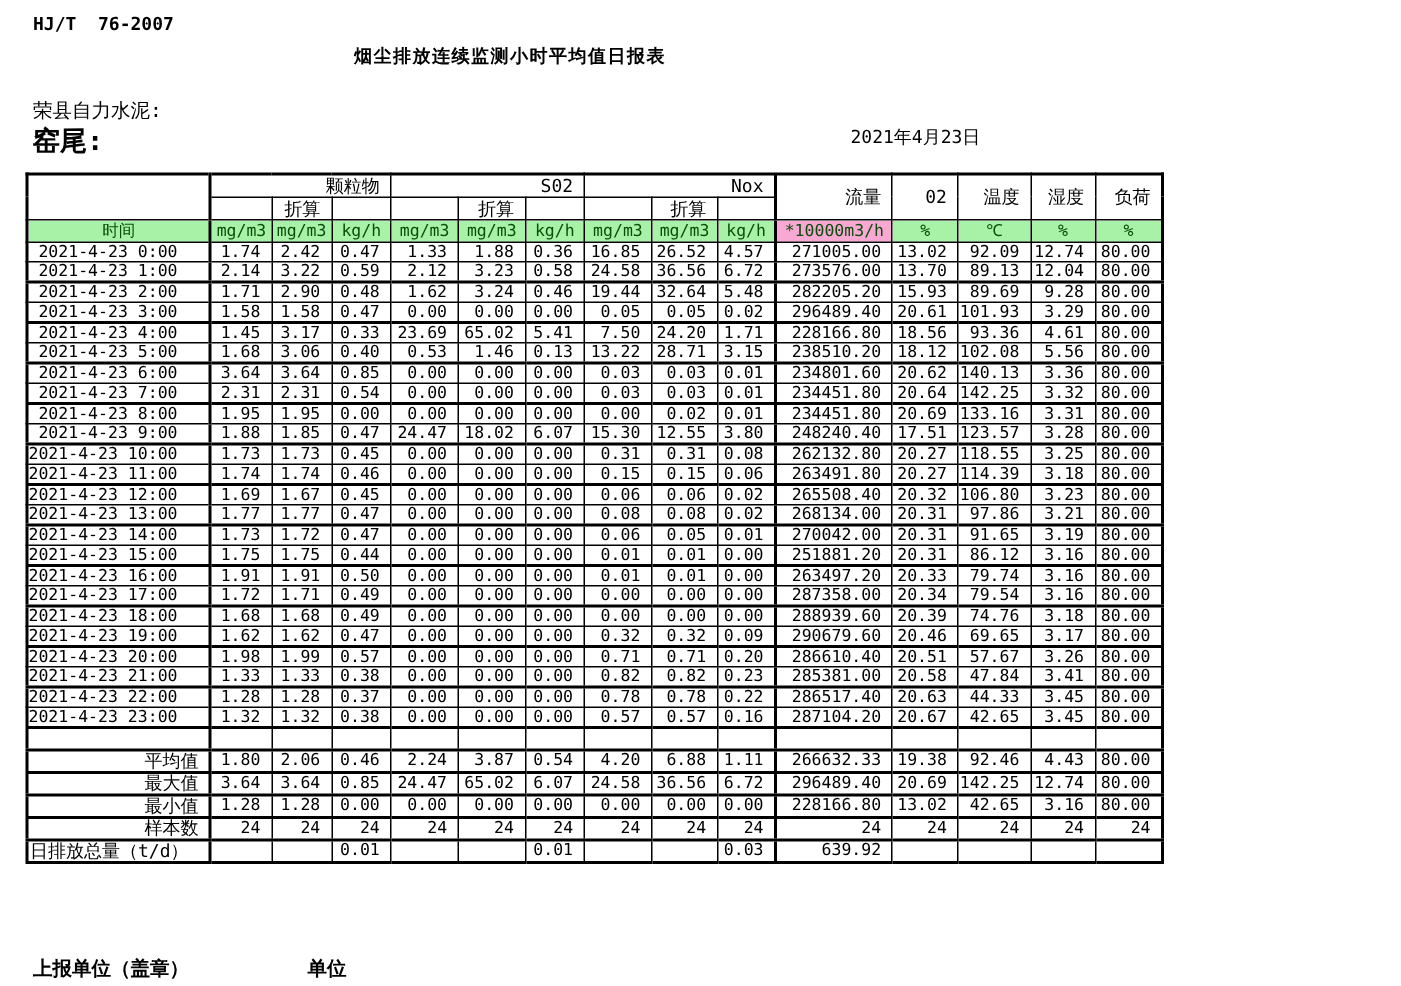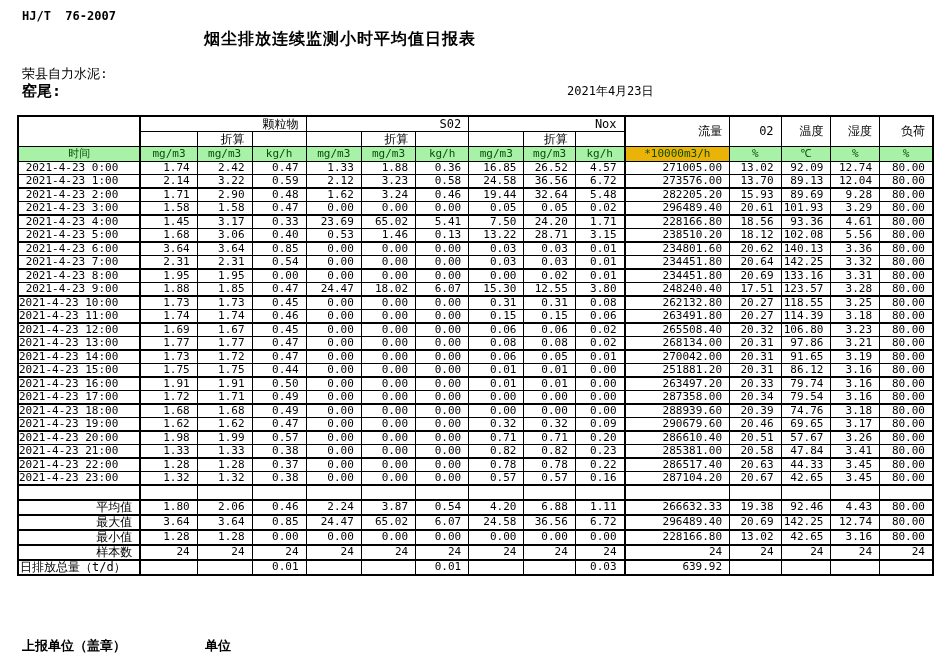--- a/index.html
+++ b/index.html
@@ -1,22 +1,22 @@
 <!DOCTYPE html>
 <html><head>
 <meta charset="utf-8">
 <style>
   html,body{margin:0;padding:0;background:#fff;}
-  .page{position:relative;width:934px;height:657px;background:#ffffff;overflow:hidden;
+  .page{position:relative;width:776px;height:657px;background:#ffffff;overflow:hidden;
         font-family:"DejaVu Sans Mono","Liberation Mono",monospace;color:#000;}
   .doc-code{position:absolute;left:22px;top:9px;font-size:12px;font-weight:bold;white-space:pre;}
   .title{position:absolute;left:0;top:29px;width:680px;text-align:center;
-         font-size:16px;font-weight:bold;letter-spacing:1px;}
+         font-size:12px;font-weight:bold;letter-spacing:1px;}
   .company{position:absolute;left:22px;top:65px;font-size:13px;font-weight:normal;}
-  .station{position:absolute;left:22px;top:82px;font-size:15px;font-weight:bold;}
+  .station{position:absolute;left:22px;top:82px;font-size:18px;font-weight:bold;}
   .date{position:absolute;left:567px;top:83px;font-size:12px;}
   table.report{position:absolute;left:17px;top:115px;border-collapse:collapse;table-layout:fixed;
                font-size:11px;}
   table.report td{border:1px solid #000;height:12px;padding:0 7px 0 0;text-align:right;
                   overflow:hidden;white-space:nowrap;line-height:12px;}
   table.report{border:2px solid #000;}
   thead td{text-align:center;padding:0;font-size:12px;}
   thead tr{height:15px;}
   tr.unit-row td{background:#a8f2a8;color:#0a4d0a;text-align:center;padding:0;font-size:11px;}
   td.bl2{border-left-width:2px !important;}
@@ -86,21 +86,21 @@
         <td style="background: rgb(168, 242, 168);">时间</td>
         <td class="bl2" style="background: rgb(168, 242, 168);">mg/m3</td>
         <td style="background: rgb(168, 242, 168);">mg/m3</td>
         <td style="background: rgb(168, 242, 168);">kg/h</td>
         <td style="background: rgb(168, 242, 168);">mg/m3</td>
         <td style="background: rgb(168, 242, 168);">mg/m3</td>
         <td style="background: rgb(168, 242, 168);">kg/h</td>
         <td style="background: rgb(168, 242, 168);">mg/m3</td>
         <td style="background: rgb(168, 242, 168);">mg/m3</td>
         <td style="background: rgb(168, 242, 168);">kg/h</td>
-        <td class="bl2" style="background: #eab308;">*10000m3/h</td>
+        <td class="bl2" style="background: #f9a8d4;">*10000m3/h</td>
         <td style="background: rgb(168, 242, 168);">%</td>
         <td style="background: rgb(168, 242, 168);">℃</td>
         <td style="background: rgb(168, 242, 168);">%</td>
         <td style="background: rgb(168, 242, 168);">%</td>
       </tr>
     </thead>
     <tbody>
         <tr>
           <td class="time">2021-4-23 0:00</td>
           <td class="num">1.74</td>

